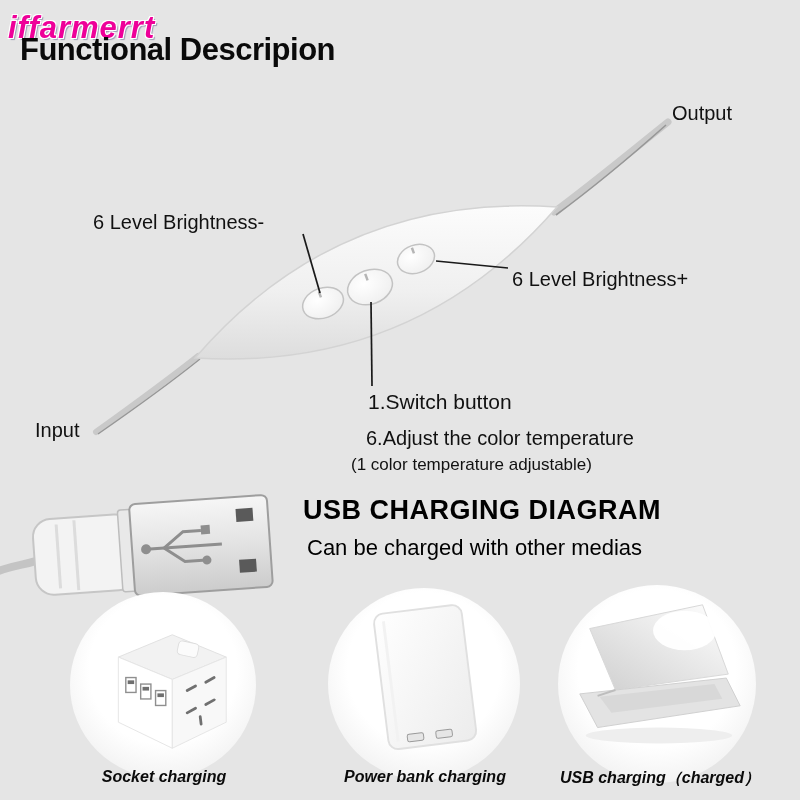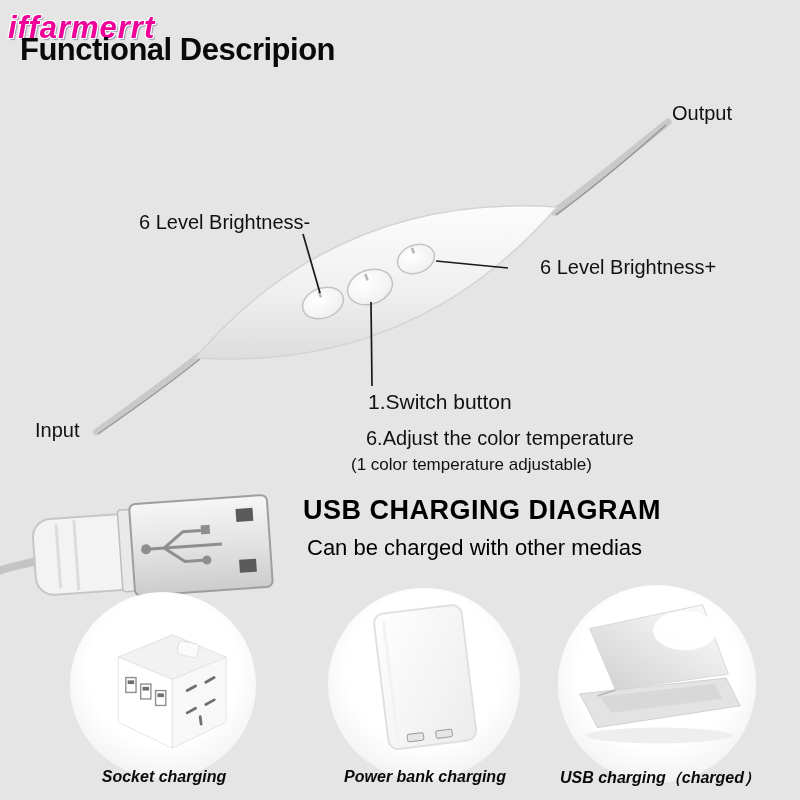--- a/index.html
+++ b/index.html
@@ -6,22 +6,22 @@
   .stage{position:relative;width:800px;height:800px;background:#e5e5e5;overflow:hidden;
          font-family:"Liberation Sans",sans-serif;color:#000;}
   .art{position:absolute;left:0;top:0;width:800px;height:800px;}
   .txt{position:absolute;white-space:nowrap;line-height:1.15;}
   .watermark{left:8px;top:10px;font-size:31px;font-weight:800;font-style:italic;letter-spacing:1px;
      color:#ee0099;
      text-shadow:-1px -1px 0 #fff,1px -1px 0 #fff,-1px 1px 0 #fff,1px 1px 0 #fff,2px 2px 1px rgba(20,20,90,.35);}
   .title{left:20px;top:32px;font-size:31px;font-weight:900;letter-spacing:-0.5px;color:#0a0a0a;}
   .lbl{font-size:20px;color:#111;}
   .output-label{left:672px;top:102px;}
-  .brightness-minus{left:93px;top:211px;margin-left:46px;}
-  .brightness-plus{left:512px;top:256px;margin-left:28px;}
+  .brightness-minus{left:93px;top:211px;}
+  .brightness-plus{left:512px;top:268px;}
   .switch-label{left:368px;top:390px;font-size:21px;}
   .colortemp-label{left:366px;top:427px;}
   .colortemp-sub{left:351px;top:455px;font-size:17px;}
   .input-label{left:35px;top:419px;}
   .usb-heading{left:303px;top:495px;font-size:27px;font-weight:800;letter-spacing:.5px;}
   .usb-sub{left:307px;top:535px;font-size:22px;}
   .circle{position:absolute;border-radius:50%;overflow:hidden;
      background:radial-gradient(circle at 50% 42%, #ffffff 52%, #f2f2f2 78%, #e2e2e2 100%);}
   .circle svg{position:absolute;left:0;top:0;width:100%;height:100%;}
   .c1{left:70px;top:592px;width:186px;height:186px;}

